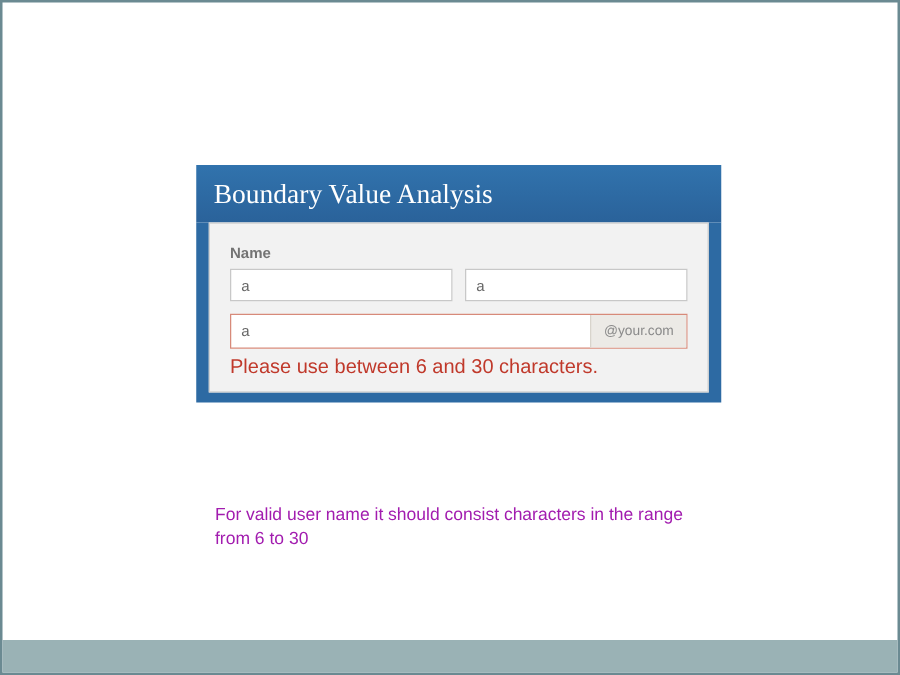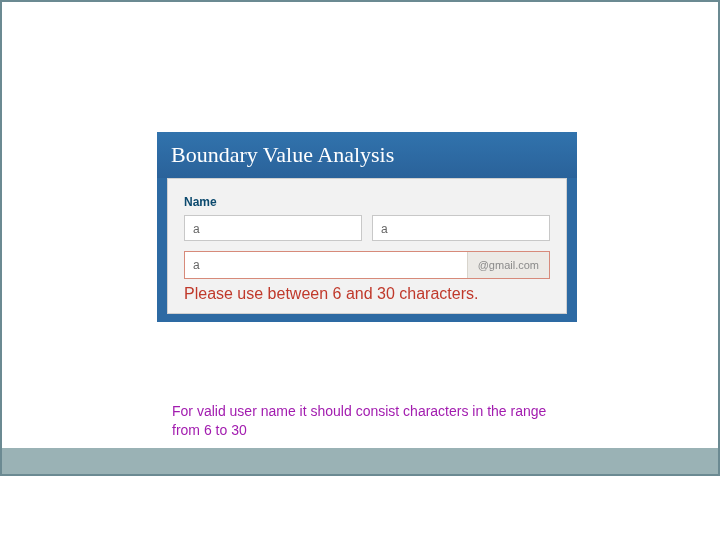--- a/index.html
+++ b/index.html
@@ -1,18 +1,18 @@
 <!DOCTYPE html>
 <html><head>
 <meta charset="utf-8">
 <style>
   * { box-sizing: border-box; margin: 0; padding: 0; }
   body { width: 720px; height: 540px; background: #fff; font-family: Arial, sans-serif; }
   .slide {
-    width: 720px; height: 476px;
+    width: 720px; height: 540px;
     border: 2px solid #6b8a92;
     position: relative;
     background: #fff;
   }
   .content {
     position: absolute;
     left: 155px;
     top: 130px;
     width: 420px;
   }
@@ -30,21 +30,21 @@
     padding: 12px 16px 10px 16px;
     margin: 0 10px;
   }
   .bg-blue {
     background: #2d6aa3;
     padding-bottom: 8px;
   }
   .label {
     font-size: 12px;
     font-weight: bold;
-    color: #0c4a6e;
+    color: #737373;
     margin-bottom: 6px;
     margin-top: 4px;
   }
   .row { display: flex; gap: 10px; margin-bottom: 10px; }
   .input {
     flex: 1;
     background: #fff;
     border: 1px solid #c8c8c8;
     font-size: 12px;
     color: #666;
@@ -104,21 +104,21 @@
     <div class="banner">Boundary Value Analysis</div>
     <div class="bg-blue">
       <div class="form-card">
         <div class="label">Name</div>
         <div class="row">
           <div class="input">a</div>
           <div class="input">a</div>
         </div>
         <div class="username-row">
           <div class="username-input">a</div>
-          <div class="username-suffix">@gmail.com</div>
+          <div class="username-suffix">@your.com</div>
         </div>
         <div class="error-text">Please use between 6 and 30 characters.</div>
       </div>
     </div>
   </div>
 
   <div class="caption">For valid user name it should consist characters in the range from 6 to 30</div>
 
   <div class="footer-bar"></div>
 </div>

